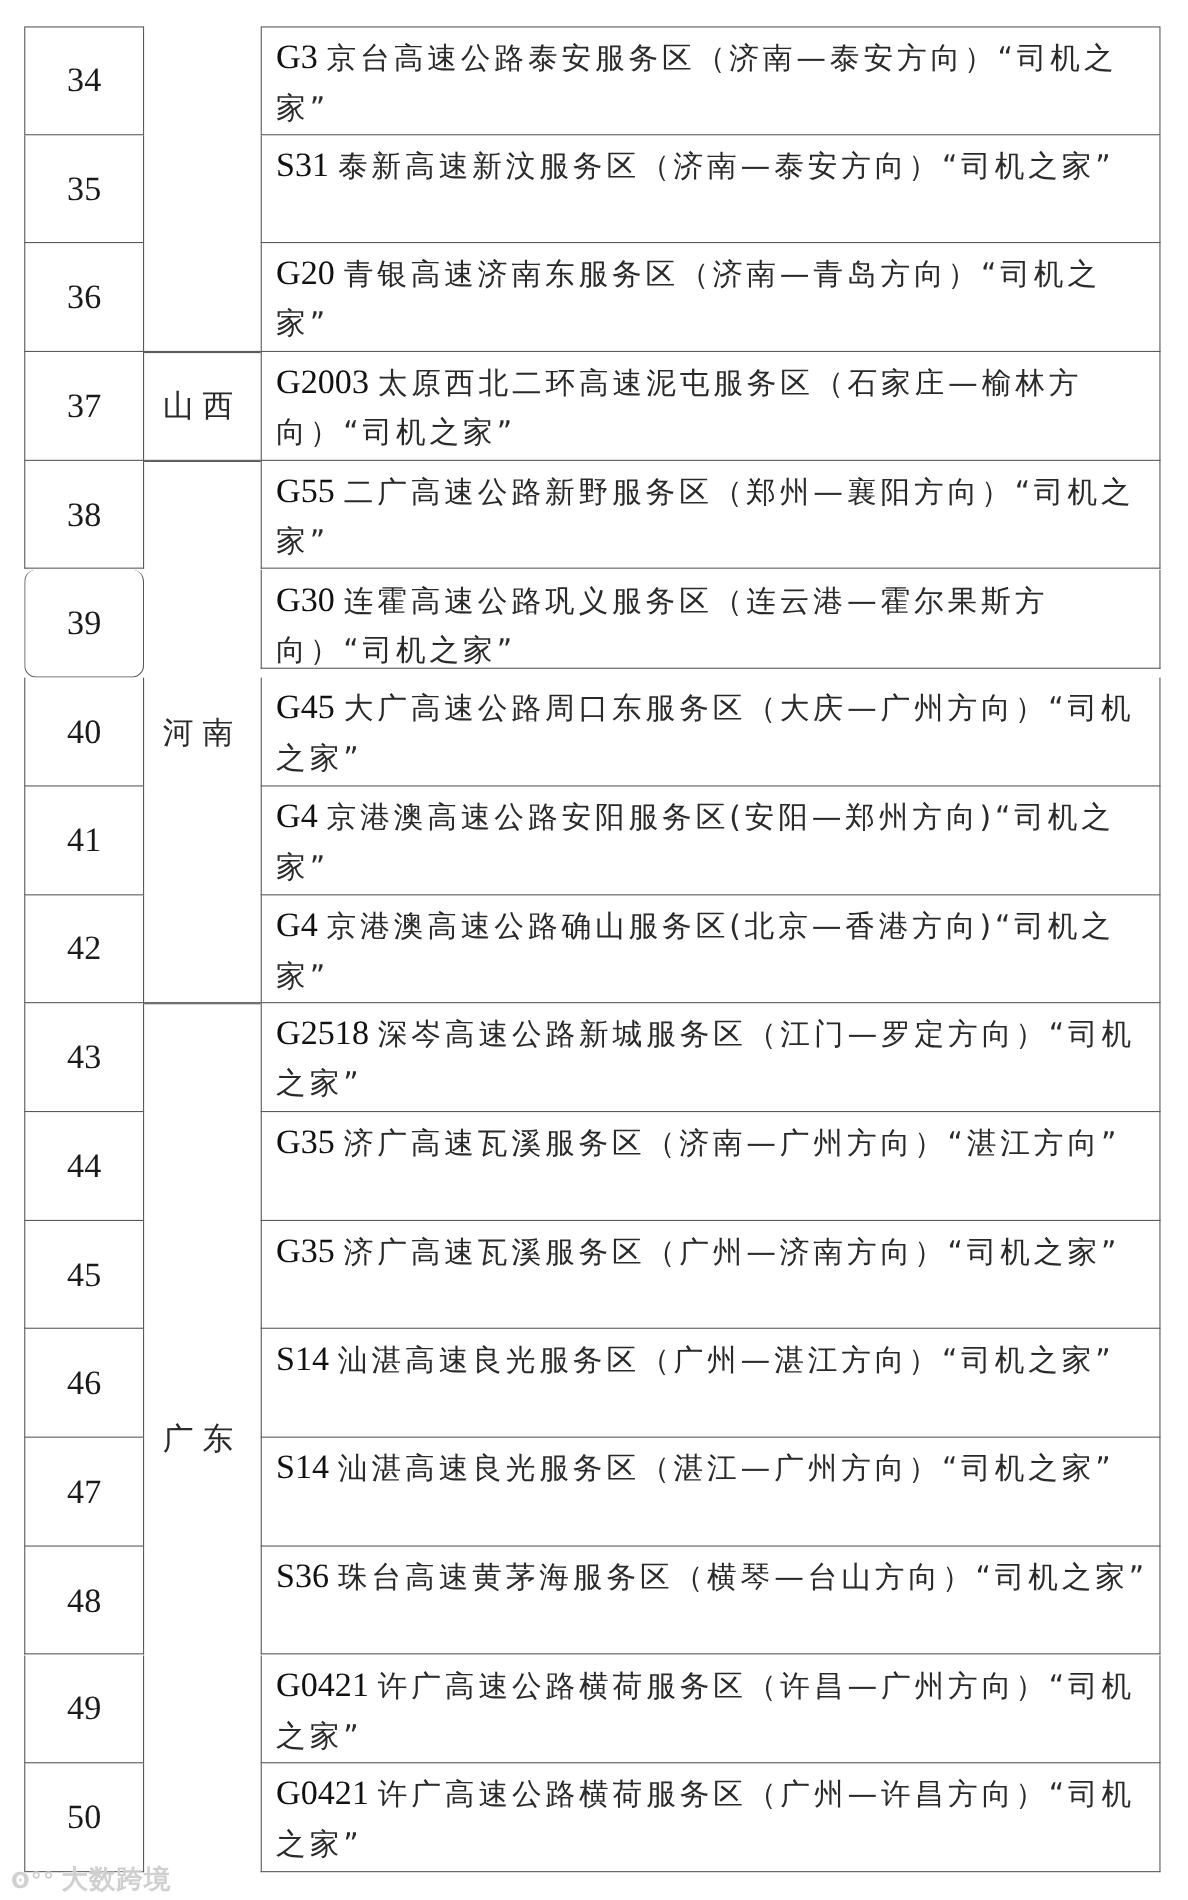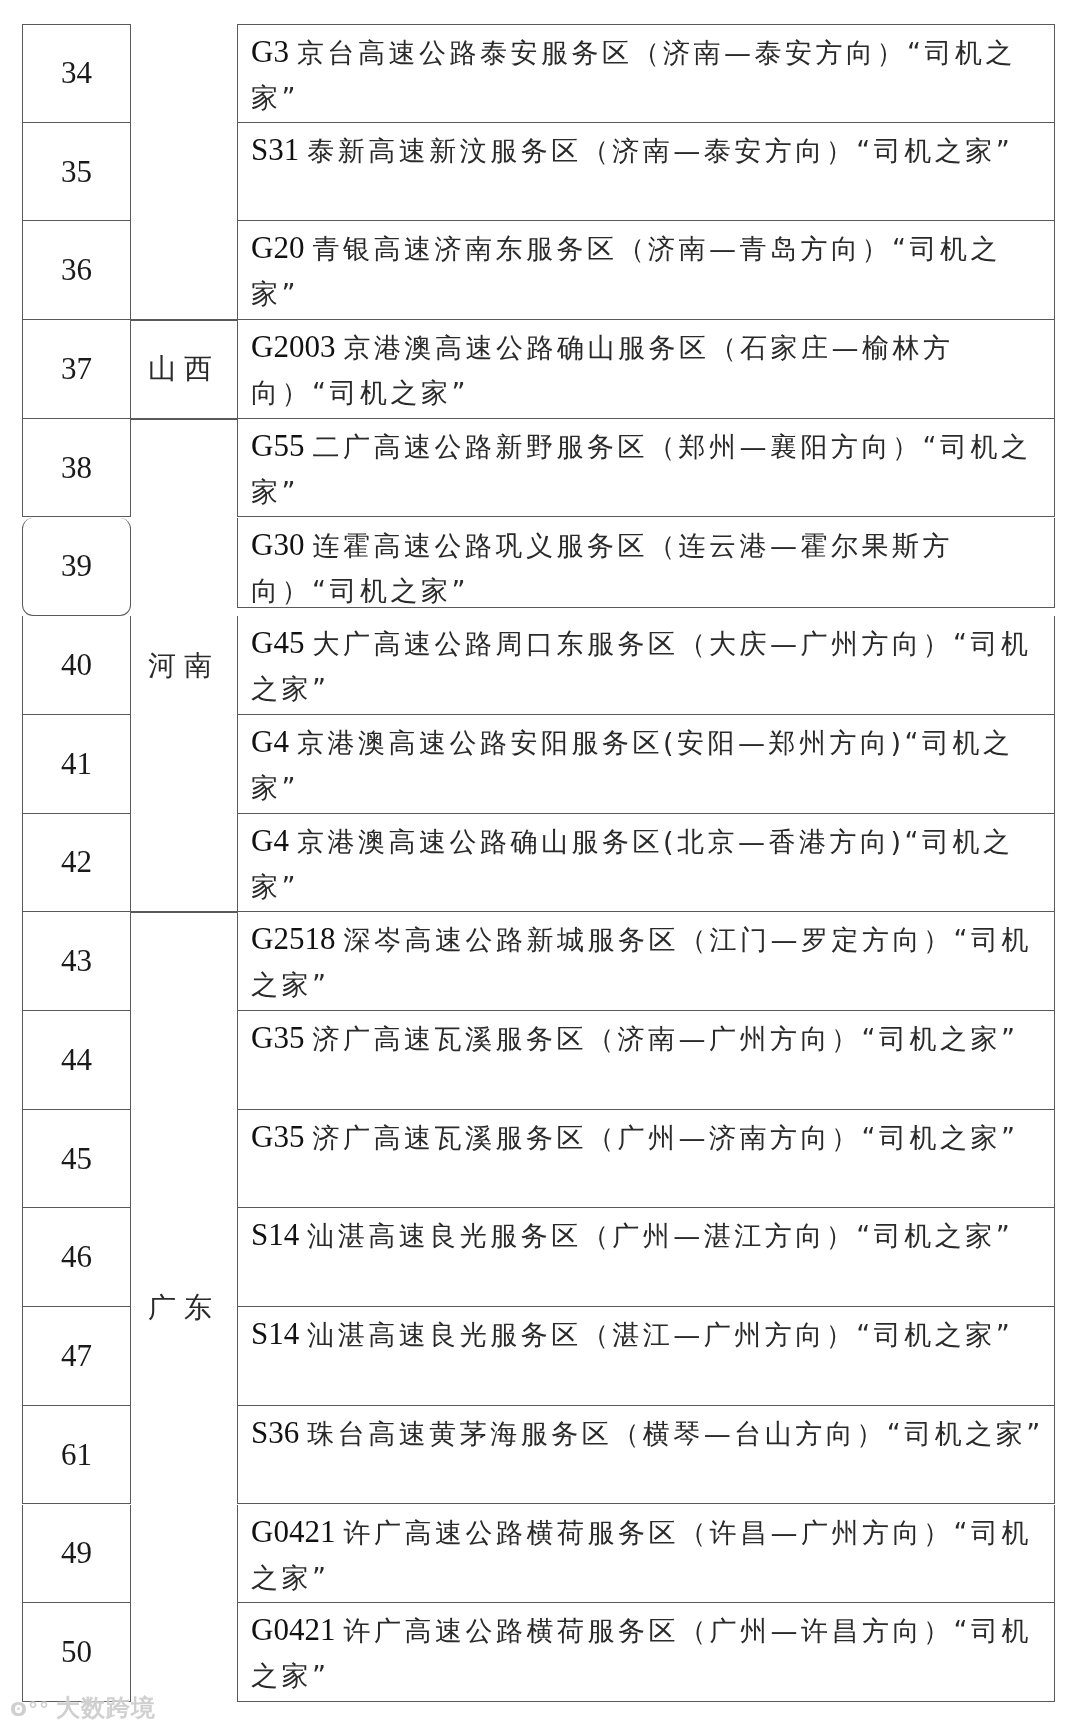--- a/index.html
+++ b/index.html
@@ -38,42 +38,42 @@
       <div class="cell num-cell" style="top: 394.8px; height: 98.7px;">38</div>
       <div class="cell num-cell" style="top: 493.5px; height: 98.7px; border-radius: 11px;">39</div>
       <div class="cell num-cell" style="top: 592.2px; height: 98.7px;">40</div>
       <div class="cell num-cell" style="top: 690.9px; height: 98.7px;">41</div>
       <div class="cell num-cell" style="top: 789.6px; height: 98.7px;">42</div>
       <div class="cell num-cell" style="top: 888.3px; height: 98.7px;">43</div>
       <div class="cell num-cell" style="top: 987px; height: 98.7px;">44</div>
       <div class="cell num-cell" style="top: 1085.7px; height: 98.7px;">45</div>
       <div class="cell num-cell" style="top: 1184.4px; height: 98.7px;">46</div>
       <div class="cell num-cell" style="top: 1283.1px; height: 98.7px; text-align: center;">47</div>
-      <div class="cell num-cell" style="top: 1381.8px; height: 98.7px;">61</div>
+      <div class="cell num-cell" style="top: 1381.8px; height: 98.7px;">48</div>
       <div class="cell num-cell" style="top: 1480.5px; height: 98.7px;">49</div>
       <div class="cell num-cell" style="top: 1579.2px; height: 98.7px;">50</div>
     </div>
   <div class="col-prov" id="col-prov">
       <div class="cell prov-cell bb" style="top: 0px; height: 296.1px;"></div>
       <div class="cell prov-cell bt bb" style="top: 296.1px; height: 98.7px;">山西</div>
       <div class="cell prov-cell bt bb" style="top: 394.8px; height: 493.5px;">河南</div>
       <div class="cell prov-cell bt" style="top: 888.3px; height: 789.6px;">广东</div>
     </div>
   <div class="col-name" id="col-name">
       <div class="cell name-cell first" style="top: 0px; height: 98.7px;"><span class="code">G3</span><span>京台高速公路泰安服务区（济南—泰安方向）“司机之家”</span></div>
       <div class="cell name-cell" style="top: 98.7px; height: 98.7px;"><span class="code">S31</span><span>泰新高速新汶服务区（济南—泰安方向）“司机之家”</span></div>
       <div class="cell name-cell" style="top: 197.4px; height: 98.7px;"><span class="code">G20</span><span>青银高速济南东服务区（济南—青岛方向）“司机之家”</span></div>
-      <div class="cell name-cell" style="top: 296.1px; height: 98.7px;"><span class="code">G2003</span><span>京港澳高速公路确山服务区（石家庄—榆林方向）“司机之家”</span></div>
+      <div class="cell name-cell" style="top: 296.1px; height: 98.7px;"><span class="code">G2003</span><span>太原西北二环高速泥屯服务区（石家庄—榆林方向）“司机之家”</span></div>
       <div class="cell name-cell" style="top: 394.8px; height: 98.7px;"><span class="code">G55</span><span>二广高速公路新野服务区（郑州—襄阳方向）“司机之家”</span></div>
       <div class="cell name-cell" style="top: 493.5px; height: 90px;"><span class="code">G30</span><span>连霍高速公路巩义服务区（连云港—霍尔果斯方向）“司机之家”</span></div>
       <div class="cell name-cell" style="top: 592.2px; height: 98.7px;"><span class="code">G45</span><span>大广高速公路周口东服务区（大庆—广州方向）“司机之家”</span></div>
       <div class="cell name-cell" style="top: 690.9px; height: 98.7px;"><span class="code">G4</span><span>京港澳高速公路安阳服务区(安阳—郑州方向)“司机之家”</span></div>
       <div class="cell name-cell" style="top: 789.6px; height: 98.7px;"><span class="code">G4</span><span>京港澳高速公路确山服务区(北京—香港方向)“司机之家”</span></div>
       <div class="cell name-cell" style="top: 888.3px; height: 98.7px;"><span class="code">G2518</span><span>深岑高速公路新城服务区（江门—罗定方向）“司机之家”</span></div>
-      <div class="cell name-cell" style="top: 987px; height: 98.7px;"><span class="code">G35</span><span>济广高速瓦溪服务区（济南—广州方向）“司机之家”</span></div>
+      <div class="cell name-cell" style="top: 987px; height: 98.7px;"><span class="code">G35</span><span>济广高速瓦溪服务区（济南—广州方向）“湛江方向”</span></div>
       <div class="cell name-cell" style="top: 1085.7px; height: 98.7px;"><span class="code">G35</span><span>济广高速瓦溪服务区（广州—济南方向）“司机之家”</span></div>
       <div class="cell name-cell" style="top: 1184.4px; height: 98.7px;"><span class="code">S14</span><span>汕湛高速良光服务区（广州—湛江方向）“司机之家”</span></div>
       <div class="cell name-cell" style="top: 1283.1px; height: 98.7px;"><span class="code">S14</span><span>汕湛高速良光服务区（湛江—广州方向）“司机之家”</span></div>
       <div class="cell name-cell" style="top: 1381.8px; height: 98.7px;"><span class="code">S36</span><span>珠台高速黄茅海服务区（横琴—台山方向）“司机之家”</span></div>
       <div class="cell name-cell" style="top: 1480.5px; height: 98.7px;"><span class="code">G0421</span><span>许广高速公路横荷服务区（许昌—广州方向）“司机之家”</span></div>
       <div class="cell name-cell" style="top: 1579.2px; height: 98.7px;"><span class="code">G0421</span><span>许广高速公路横荷服务区（广州—许昌方向）“司机之家”</span></div>
     </div>
 </div>
 
 <div class="watermark">

